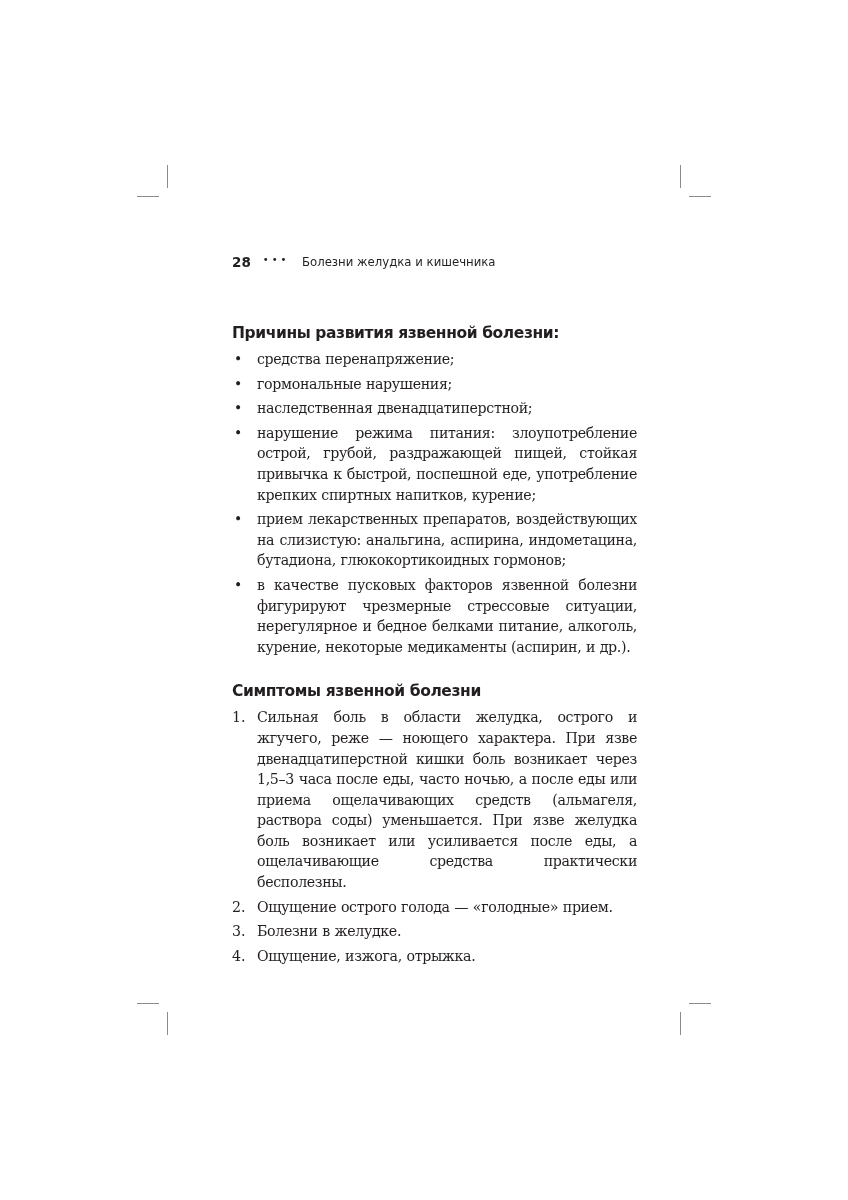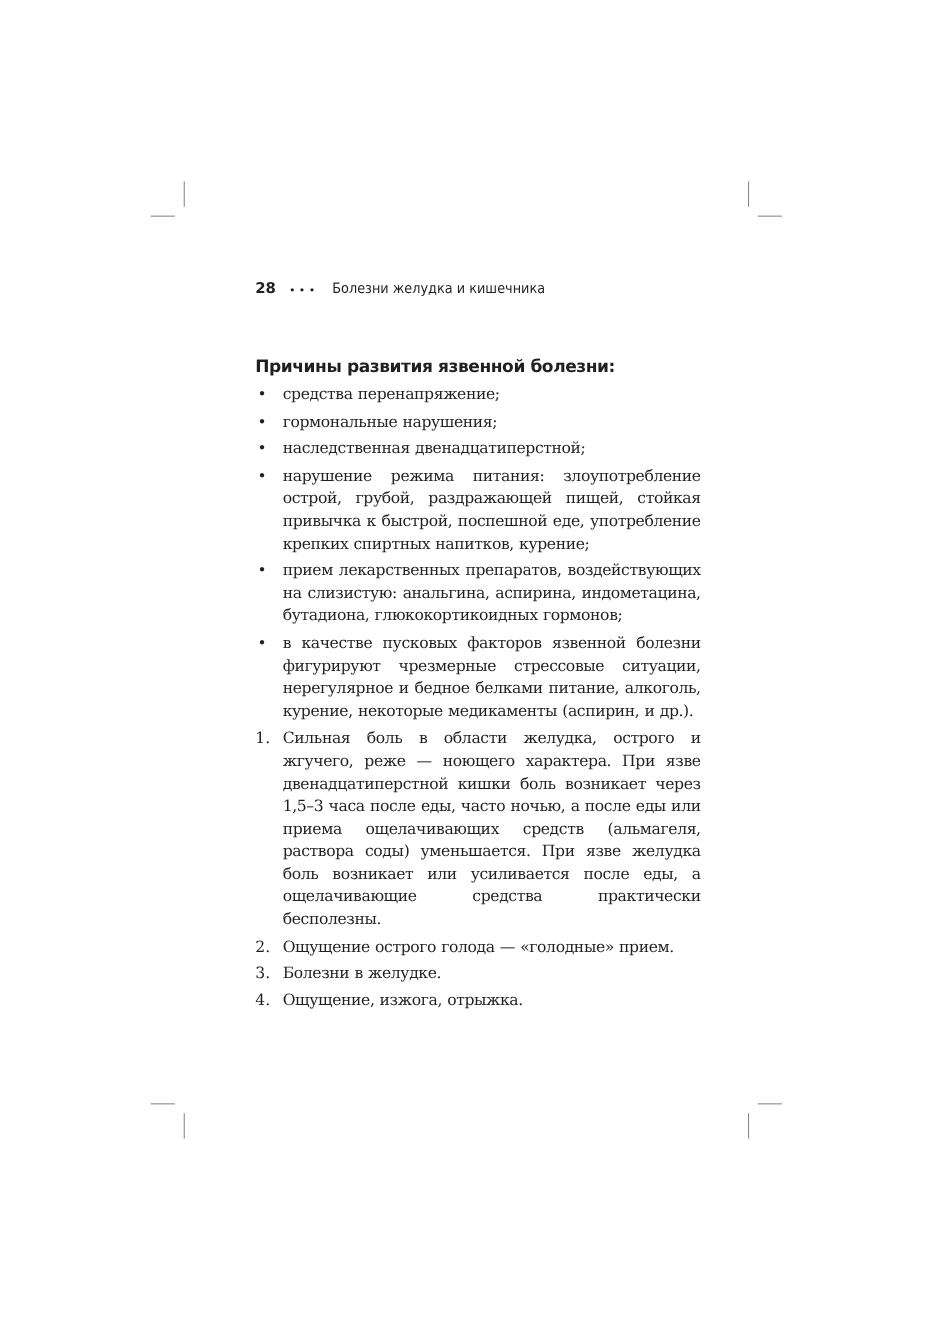--- a/index.html
+++ b/index.html
@@ -7,21 +7,21 @@
     width: 848px; height: 1200px; background: #ffffff; position: relative;
     overflow: hidden; color: #231f20;
   }
   .mark { position: absolute; background: #8a8a8a; }
   .mv { width: 1px; height: 23px; }
   .mh { width: 22px; height: 1px; }
 
   .page-header {
     position: absolute; left: 232px; top: 254px;
     font-family: "DejaVu Sans", sans-serif; font-size: 13px; color: #231f20;
-    display: flex; align-items: flex-end; white-space: nowrap;
+    display: flex; align-items: flex-start; white-space: nowrap;
   }
   .page-num { font-weight: bold; font-size: 13.5px; }
   .dots { margin: 0 12px 0 12px; font-size: 10px; letter-spacing: 3px; }
   .running-title { font-size: 13px; transform: scaleX(0.9); transform-origin: left center; display: inline-block; }
 
   .content {
     position: absolute; left: 232px; top: 290px; width: 405px;
     font-family: "DejaVu Serif", serif; font-size: 14.2px; line-height: 20.6px;
     color: #231f20;
   }
@@ -82,20 +82,21 @@
     <li>
         <span class="bullet-dot">•</span>
         <span class="item-text">прием лекарственных препаратов, воздействующих на слизистую: анальгина, аспирина, индометацина, бутадиона, глюкокортикоидных гормонов;</span>
       </li>
     <li>
         <span class="bullet-dot">•</span>
         <span class="item-text">в качестве пусковых факторов язвенной болезни фигурируют чрезмерные стрессовые ситуации, нерегулярное и бедное белками питание, алкоголь, курение, некоторые медикаменты (аспирин, и др.).</span>
       </li>
   </ul>
 
+  <h2 class="section-heading" id="h2">Симптомы язвенной болезни</h2>
   <ol class="numbered">
     <li>
         <span class="num-label">1.</span>
         <span class="item-text">Сильная боль в области желудка, острого и жгучего, реже — ноющего характера. При язве двенадцатиперстной кишки боль возникает через 1,5–3 часа после еды, часто ночью, а после еды или приема ощелачивающих средств (альмагеля, раствора соды) уменьшается. При язве желудка боль возникает или усиливается после еды, а ощелачивающие средства практически бесполезны.</span>
       </li>
     <li>
         <span class="num-label">2.</span>
         <span class="item-text">Ощущение острого голода — «голодные» прием.</span>
       </li>
     <li>

